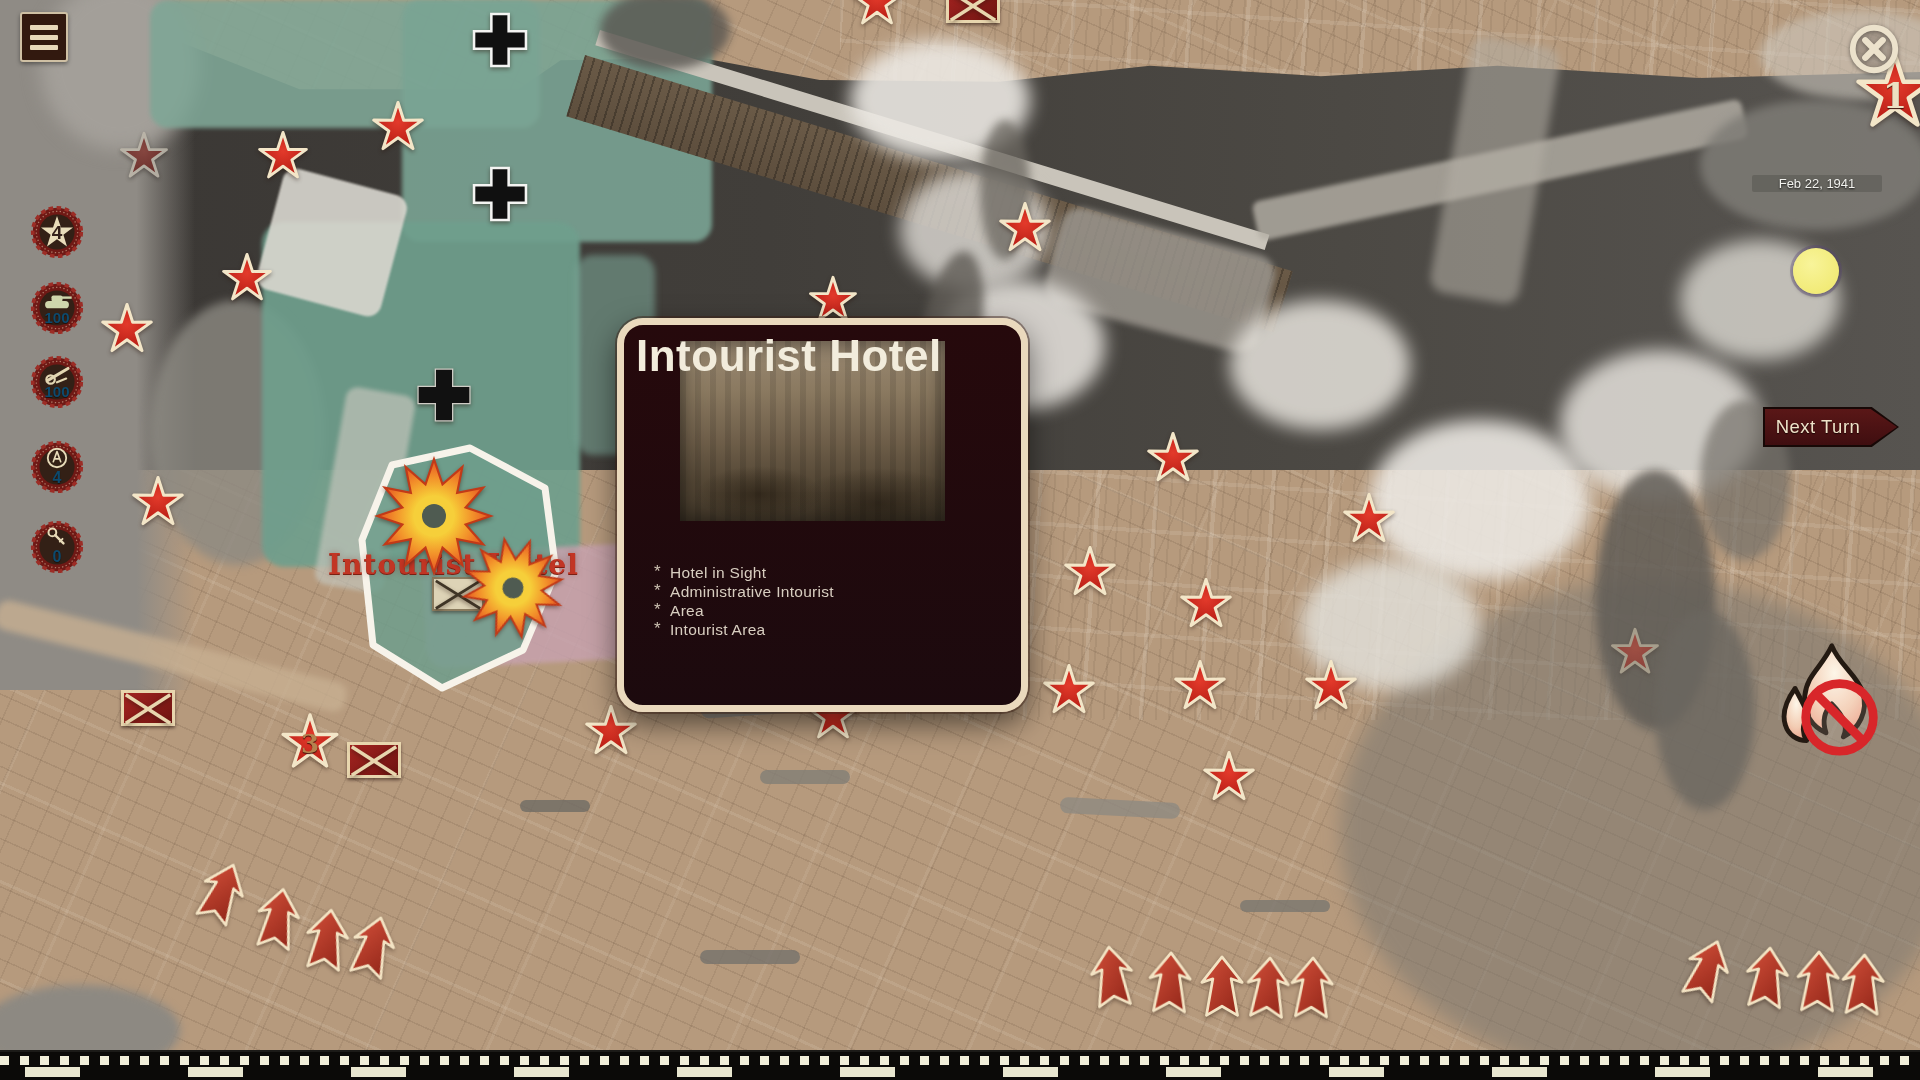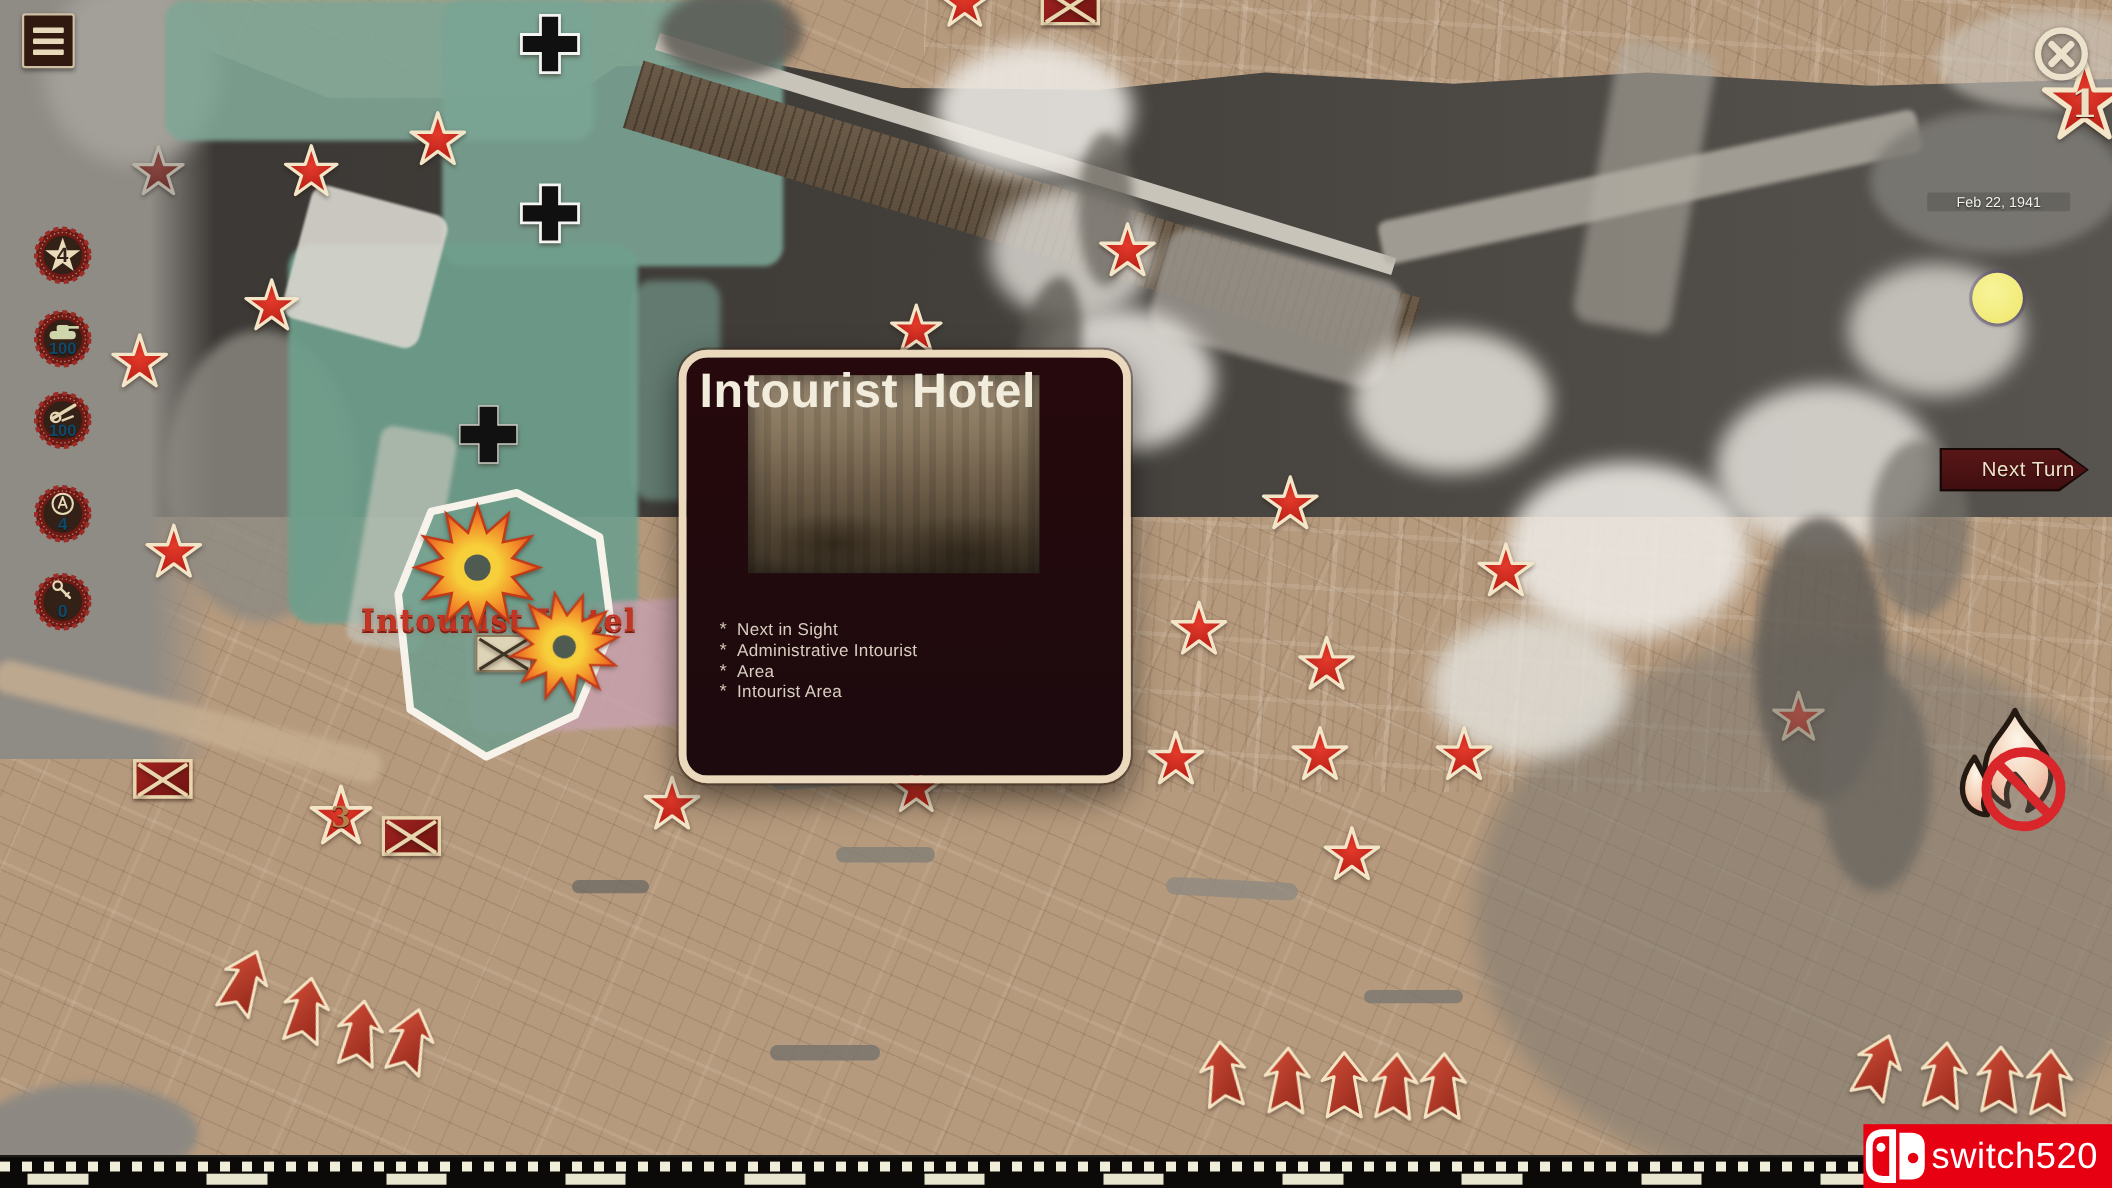--- a/index.html
+++ b/index.html
@@ -70,21 +70,21 @@
   .badge .b-ring{position:absolute;inset:0;}
   .badge .icon{position:absolute;left:50%;transform:translateX(-50%);}
   .badge .val{position:absolute;left:0;right:0;text-align:center;
     font-weight:bold;color:#0c4a6e;text-shadow:0 1px 1px #1e0f08;}
   #badge-rank .val{color:#33201a;text-shadow:none;font-size:19px;top:17px;}
   .badge .val.num{font-size:15px;top:28px;}
   #next-turn-wrap{left:1763px;top:407px;width:136px;height:40px;background:#170806;
     clip-path:polygon(0 0,80% 0,100% 50%,80% 100%,0 100%);}
   #next-turn{position:absolute;left:2px;top:2px;width:132px;height:36px;
     clip-path:polygon(0 0,80% 0,100% 50%,80% 100%,0 100%);
-    background:linear-gradient(#5a1717,#3f0e10);display:flex;align-items:center;justify-content:flex-end;}
+    background:linear-gradient(#5a1717,#3f0e10);display:flex;align-items:center;}
   #next-turn span{width:106px;text-align:center;color:#efe2c8;font-size:18.5px;
     letter-spacing:.5px;text-shadow:0 1px 1px #1a0505;}
   #date-stamp{left:1752px;top:175px;width:130px;text-align:center;font-size:13px;
     color:#f2f2ee;text-shadow:0 1px 2px rgba(0,0,0,.8);background:rgba(70,68,64,.35);
     border-radius:2px;padding:1px 0;}
   #event-dot{left:1793px;top:248px;width:46px;height:46px;border-radius:50%;
     background:radial-gradient(circle at 40% 35%,#f8f49a,#efe76a);
     box-shadow:0 0 0 3px rgba(90,70,120,.35),0 2px 4px rgba(0,0,0,.4);}
   #close-btn{left:1845px;top:20px;width:58px;height:58px;}
   #nofire{left:1768px;top:642px;width:116px;height:116px;}
@@ -433,21 +433,21 @@
         </svg>
       </div>
     </div>
 
   <div id="popup" class="abs">
     <div id="popup-photo"></div>
     <div id="popup-title">Intourist Hotel</div>
     <ul id="feature-list">
         <li>
           <span class="bullet">*</span>
-          <span>Next in Sight</span>
+          <span>Hotel in Sight</span>
         </li>
         <li>
           <span class="bullet">*</span>
           <span>Administrative Intourist</span>
         </li>
         <li>
           <span class="bullet">*</span>
           <span>Area</span>
         </li>
         <li>
@@ -548,22 +548,13 @@
     <path d="M28 48 C18 62 14 74 18 86 C21 96 30 102 40 102 C34 92 36 84 42 76 C38 66 32 56 28 48 Z" fill="url(#flameGrad)" stroke="#241a12" stroke-width="5" stroke-linejoin="round"></path>
     <circle cx="74" cy="78" r="35" fill="rgba(255,245,235,.12)" stroke="#d8262a" stroke-width="9"></circle>
     <line x1="50" y1="54" x2="98" y2="102" stroke="#d8262a" stroke-width="9" stroke-linecap="round"></line>
   </svg>
 
   <div id="filmstrip" class="abs">
     <div class="perf"></div>
     <div class="frames"></div>
   </div>
 
-  <div id="watermark" class="abs">
-    <svg viewBox="0 0 70 60" width="62" height="56">
-      <path d="M30 6 H20 C11 6 6 11 6 20 V40 C6 49 11 54 20 54 H30 Z" fill="none" stroke="#fff" stroke-width="7"></path>
-      <circle cx="18" cy="21" r="4.6" fill="#fff"></circle>
-      <path d="M37 6 H49 C58 6 63 11 63 20 V40 C63 49 58 54 49 54 H37 Z" fill="#fff"></path>
-      <circle cx="51" cy="32" r="5.4" fill="#e60012"></circle>
-    </svg>
-    <span class="wm-text">switch520</span>
-  </div>
 </div>
 
 </body></html>

